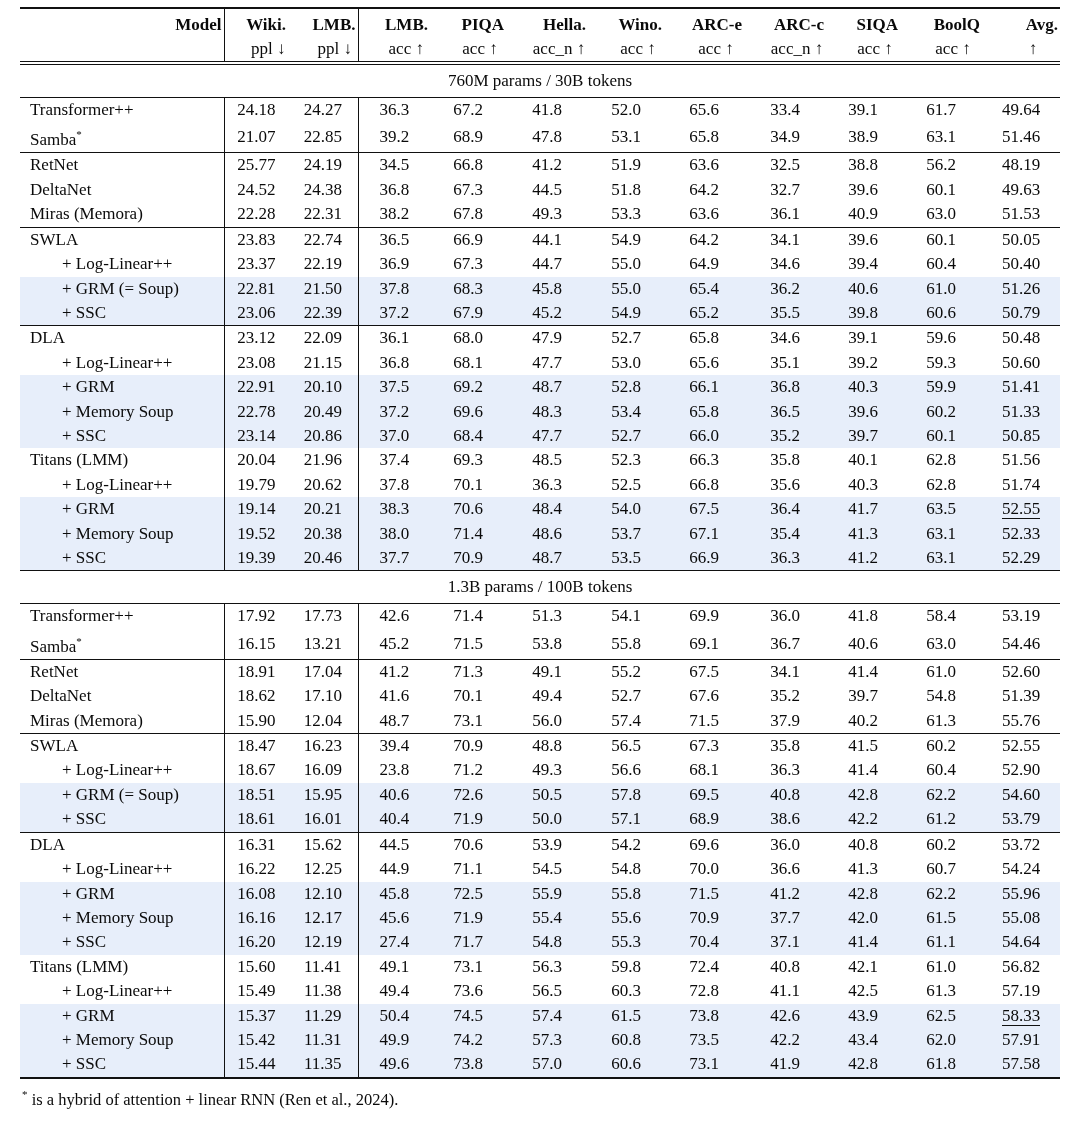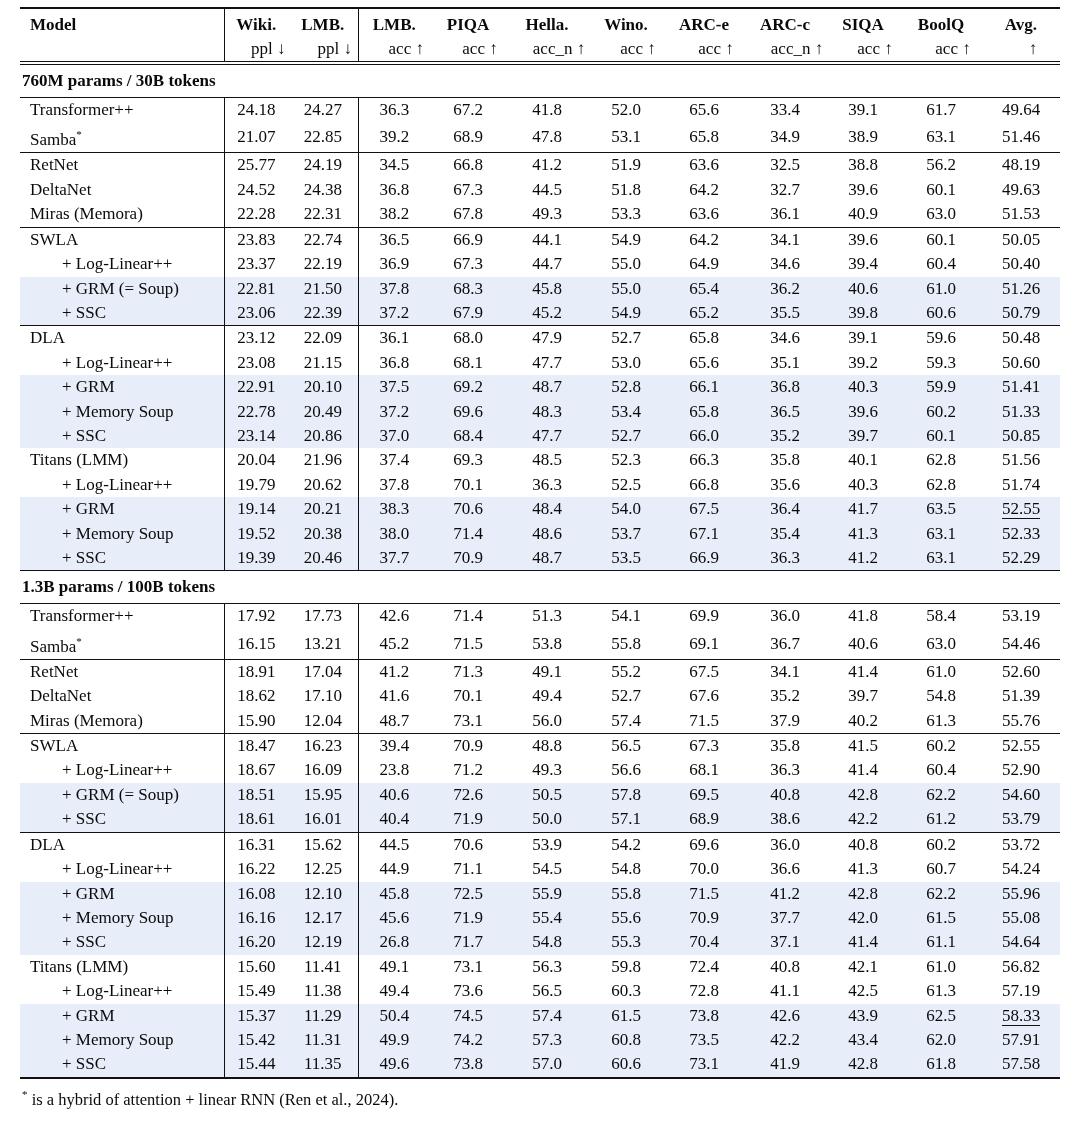--- a/index.html
+++ b/index.html
@@ -18,30 +18,29 @@
     border-top: 2px solid #111;
     border-bottom: 2px solid #111;
   }
   th, td { padding: 0 2px; font-size: 17px; }
   thead th {
     text-align: center;
     vertical-align: top;
     padding-top: 3px;
     border-bottom: 4px double #111;
   }
-  thead th .lab { font-weight: bold; line-height: 25px; white-space: nowrap; }
+  thead th .lab { font-weight: bold; line-height: 25px; white-space: nowrap; text-align: right; }
   thead th .sub { font-weight: normal; line-height: 24px; white-space: nowrap; padding-left: 24px; }
   thead th.model-col { text-align: left; padding-left: 10px; }
   .vline { border-right: 1px solid #111; }
   tbody.section-head td {
-    text-align: left;
+    text-align: center;
     line-height: 32px;
     border-top: 1.5px solid #111;
     border-bottom: 1.5px solid #111;
-    font-weight: bold;
   }
   tbody.group + tbody.group tr:first-child td { border-top: 1.5px solid #111; }
   td.model { text-align: left; padding-left: 10px; line-height: 24.4px; white-space: nowrap; }
   td.model.indent { padding-left: 42px; }
   td.num { text-align: center; line-height: 24.4px; }
   tr.hl { background: var(--hl, #e7eefa); }
   .ul { border-bottom: 1px solid #111; }
   sup { font-size: 11px; }
   .footnote {
     width: 1040px;
@@ -591,21 +590,21 @@
           <td class="num">70.9</td>
           <td class="num">37.7</td>
           <td class="num">42.0</td>
           <td class="num">61.5</td>
           <td class="num">55.08</td>
         </tr>
         <tr class="hl">
           <td class="model vline indent"><span>+ SSC</span></td>
           <td class="num">16.20</td>
           <td class="num vline">12.19</td>
-          <td class="num">26.8</td>
+          <td class="num">27.4</td>
           <td class="num">71.7</td>
           <td class="num">54.8</td>
           <td class="num">55.3</td>
           <td class="num">70.4</td>
           <td class="num">37.1</td>
           <td class="num">41.4</td>
           <td class="num">61.1</td>
           <td class="num">54.64</td>
         </tr>
         <tr>

